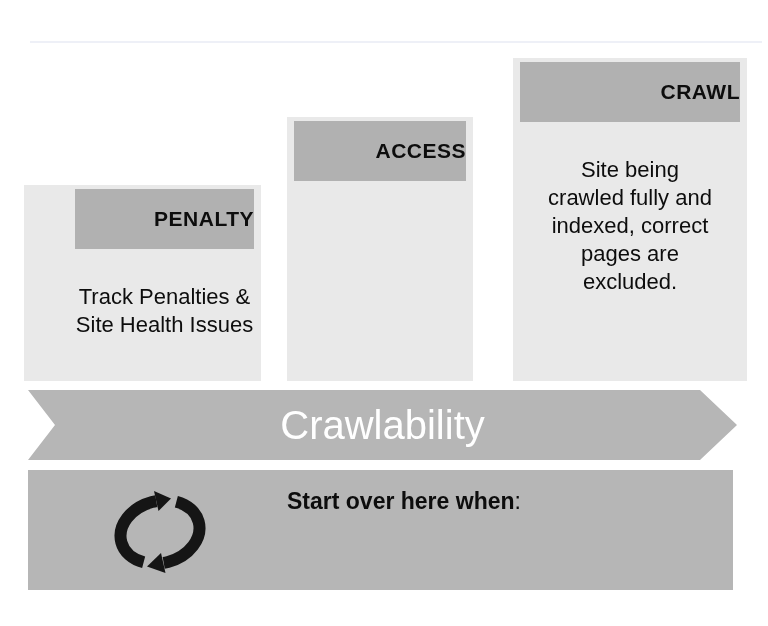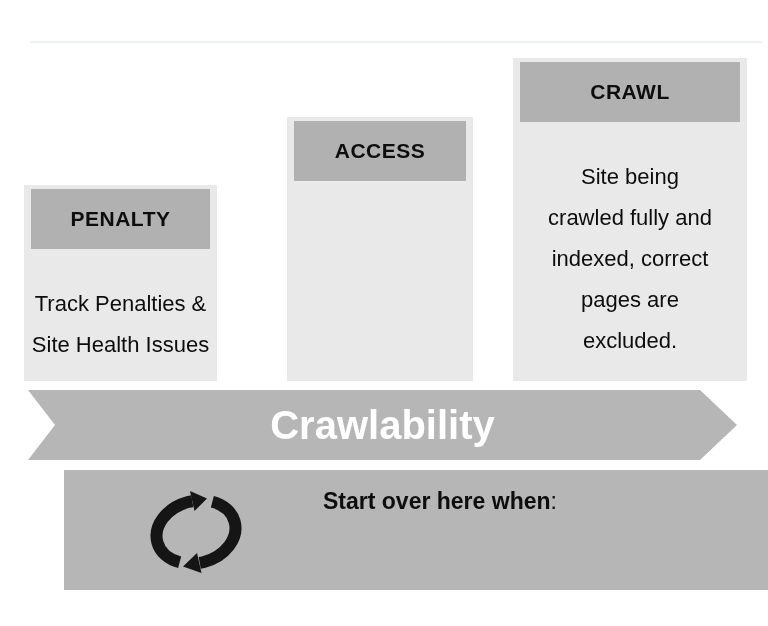--- a/index.html
+++ b/index.html
@@ -15,67 +15,66 @@
   .top-rule {
     position: absolute;
     left: 30px; top: 41px;
     width: 732px; height: 2px;
     background: #eef0f7;
   }
   .col {
     position: absolute;
     background: var(--panel-gray, #e9e9e9);
   }
-  .col-1 { left: 24px;  top: 185px; width: 193px; height: 196px; }
+  .col-1 { left: 24px;  top: 185px; width: 193px; height: 196px; padding-left: 44px; }
   .col-2 { left: 287px; top: 117px; width: 186px; height: 264px; }
   .col-3 { left: 513px; top: 58px;  width: 234px; height: 323px; }
   .col-header {
     margin: 4px 7px 0 7px;
     height: 60px;
     background: var(--header-gray, #b1b1b1);
     display: flex;
     align-items: center;
-    justify-content: center;
+    justify-content: flex-end;
   }
   .col-header span {
     font-size: 21px;
     font-weight: bold;
     letter-spacing: 0.5px;
     color: #0d0d0d;
   }
   .col-body {
     margin-top: 34px;
     text-align: center;
     white-space: pre-line;
     font-size: 22px;
-    line-height: 41px;
+    line-height: 28px;
     color: #0d0d0d;
   }
   .banner {
     position: absolute;
     left: 28px; top: 390px;
     width: 709px; height: 70px;
     background: var(--banner-gray, #b6b6b6);
     clip-path: polygon(0 0, 672px 0, 100% 50%, 672px 100%, 0 100%, 27px 50%);
     display: flex;
     align-items: center;
     justify-content: center;
   }
   .banner-text {
     font-size: 40px;
-    font-weight: bold;
+    font-weight: normal;
     color: var(--arrow-text-white, #ffffff);
     letter-spacing: 0;
   }
   .note {
     position: absolute;
     left: 28px; top: 470px;
     width: 705px; height: 120px;
     background: var(--note-gray, #b6b6b6);
-    margin-left: 36px;
   }
   .note-icon {
     position: absolute;
     left: 76px; top: 17px;
     width: 112px; height: 90px;
   }
   .note-text {
     position: absolute;
     left: 259px; top: 16px;
     font-size: 23px;

